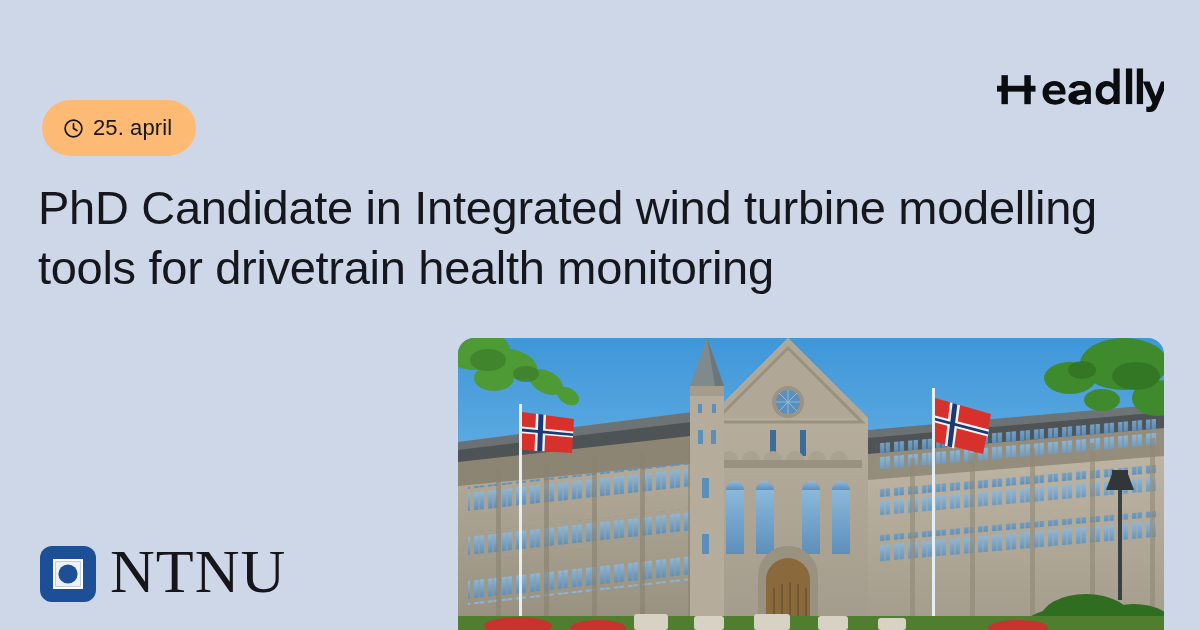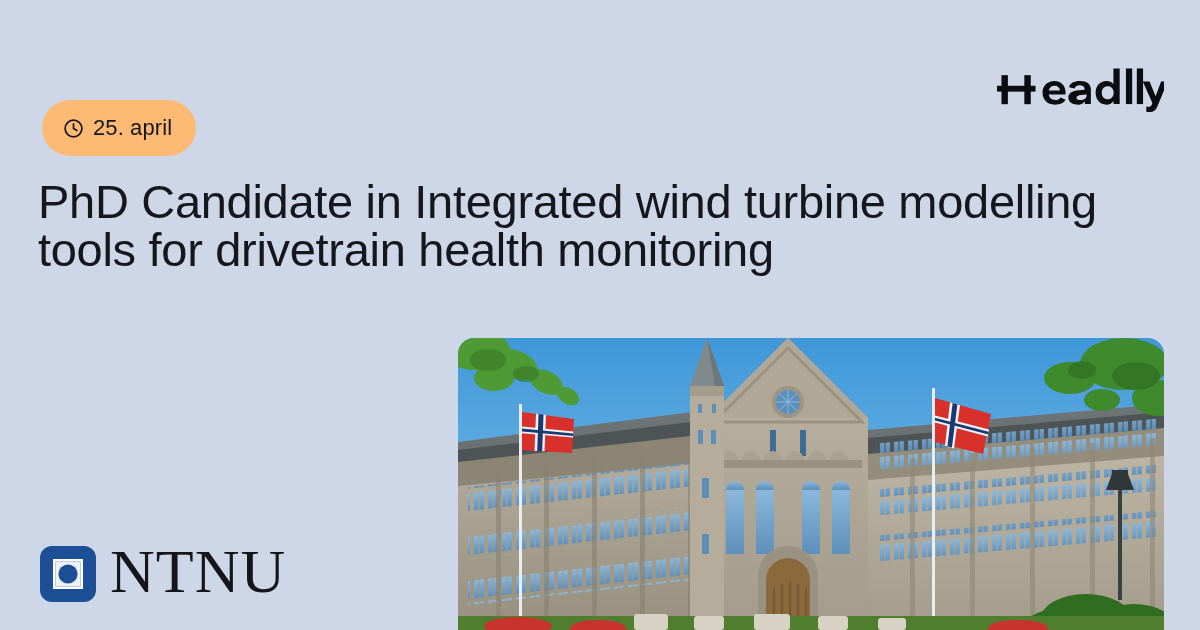--- a/index.html
+++ b/index.html
@@ -40,21 +40,21 @@
     display:flex; align-items:center;
   }
   .brand svg { display:block; height:48px; }
 
   
   .headline {
     position:absolute;
     left:38px; top:178px;
     width:1070px;
     font-size:47px;
-    line-height:48px;
+    line-height:60px;
     font-weight:400;
     color:#16171c;
     letter-spacing:-.3px;
   }
 
   
   .ntnu-logo {
     position:absolute;
     left:40px; bottom:28px;
     display:flex; align-items:flex-end; gap:14px;

